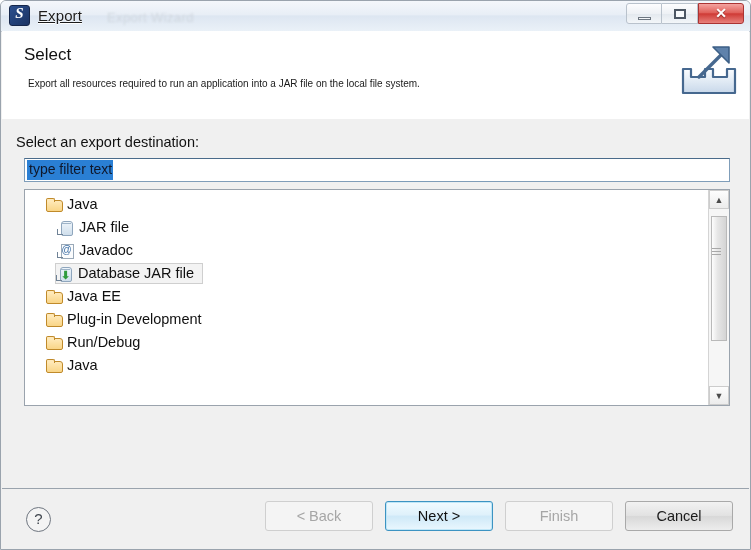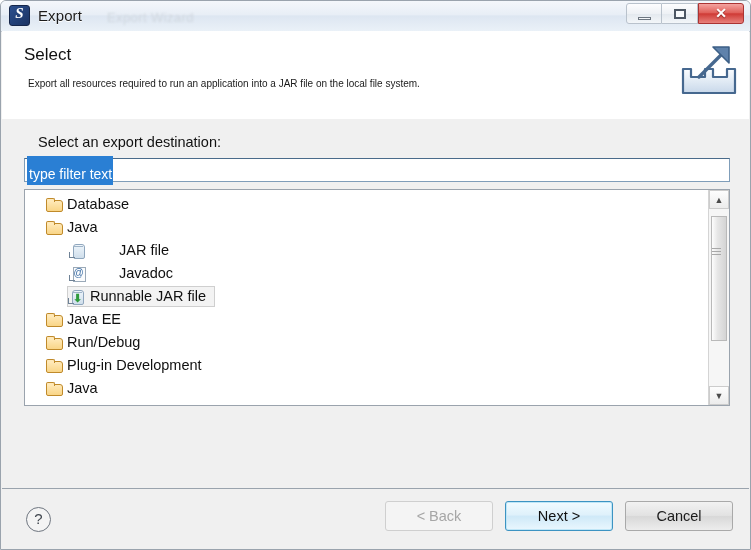--- a/index.html
+++ b/index.html
@@ -33,20 +33,21 @@
     position:relative;flex:none;
   }
   .app-icon .glyph{
     position:absolute;left:0;right:0;top:-1px;
     text-align:center;color:#fff;font-style:italic;
     font-family:"Liberation Serif",serif;font-size:15px;font-weight:bold;
   }
   .title-text{
     font-size:15px;color:#1c1c1c;letter-spacing:0.1px;
     text-shadow:0 1px 0 #ffffff;
+    text-decoration:underline;
   }
   .title-ghost{
     position:absolute;left:106px;top:9px;
     font-size:13px;color:#cfd6de;letter-spacing:0.4px;
     filter:blur(1.2px);
     user-select:none;
   }
   .wincontrols{position:absolute;right:6px;top:2px;display:flex;align-items:flex-start;}
   .wbtn{
     width:36px;height:21px;box-sizing:border-box;
@@ -91,51 +92,51 @@
   }
   .banner-icon{
     position:absolute;right:8px;top:12px;width:64px;height:58px;
   }
   
   .body{
     position:absolute;left:1px;right:1px;top:118px;bottom:60px;
     background:#f0f0f0;
   }
   .field-label{
-    position:absolute;left:36px;top:15px;font-size:14.5px;color:#111;
+    position:absolute;left:14px;top:15px;font-size:14.5px;color:#111;
   }
   .filter-input{
     position:absolute;left:22px;top:39px;width:706px;height:24px;
     box-sizing:border-box;
     background:#ffffff;
     border:1px solid #7f9db9;
     border-top-color:#4a6b8a;
     display:flex;align-items:center;
     padding:0 2px;
   }
   .filter-sel{
-    background:#2a7fd4;color:#ffffff;font-size:14px;
-    padding:10px 1px 2px 2px;line-height:17px;
+    background:#2a7fd4;color:#0f172a;font-size:14px;
+    padding:1px 1px 2px 2px;line-height:17px;
   }
   .tree-box{
     position:absolute;left:22px;top:70px;width:706px;height:217px;
     box-sizing:border-box;
     background:#ffffff;
     border:1px solid #9aa3ad;
     overflow:hidden;
   }
   .tree-list{
     position:absolute;left:0;top:3px;right:22px;
     font-size:14.5px;color:#101010;
   }
   .tree-row{
     height:23px;display:flex;align-items:center;
     padding-left:20px;box-sizing:border-box;
   }
-  .tree-row.indent{padding-left:44px;gap:28px;}
+  .tree-row.indent{padding-left:32px;}
   .tree-row .label{padding:0 4px 1px 0;line-height:19px;}
   .tree-row.selected .sel-wrap{
     background:#f3f3f3;border:1px solid #cfcfcf;
     display:flex;align-items:center;padding:0 4px 0 0;margin-left:-2px;
     height:21px;box-sizing:border-box;
   }
   .ico{width:18px;height:17px;flex:none;position:relative;margin-right:4px;}
   
   .ico.folder:before{
     content:"";position:absolute;left:1px;top:4px;width:15px;height:10px;
@@ -274,24 +275,20 @@
   <div class="body">
     <div class="field-label">Select an export destination:</div>
 
     <div class="filter-input">
       <span class="filter-sel">type filter text</span>
     </div>
 
     <div class="tree-box">
       <div class="tree-list">
 
-        <div class="tree-row">
-          <span class="ico folder"></span>
-          <span class="label">Database</span>
-        </div>
 
         <div class="tree-row">
           <span class="ico folder"></span>
           <span class="label">Java</span>
         </div>
 
         <div class="tree-row indent">
           <span class="ico jar">
               <i class="hook"></i>
             </span>
@@ -305,37 +302,37 @@
             </span>
           <span class="label">Javadoc</span>
         </div>
 
         <div class="tree-row indent selected">
           <span class="sel-wrap">
             <span class="ico jar runjar">
                 <i class="hook"></i>
                 <span class="arrow">⬇</span>
               </span>
-            <span class="label">Runnable JAR file</span>
+            <span class="label">Database JAR file</span>
           </span>
         </div>
 
         <div class="tree-row">
           <span class="ico folder"></span>
           <span class="label">Java EE</span>
         </div>
 
         <div class="tree-row">
           <span class="ico folder"></span>
+          <span class="label">Plug-in Development</span>
+        </div>
+
+        <div class="tree-row">
+          <span class="ico folder"></span>
           <span class="label">Run/Debug</span>
-        </div>
-
-        <div class="tree-row">
-          <span class="ico folder"></span>
-          <span class="label">Plug-in Development</span>
         </div>
 
         <div class="tree-row">
           <span class="ico folder"></span>
           <span class="label">Java</span>
         </div>
 
       </div>
 
       <div class="vscroll">
@@ -349,17 +346,18 @@
         <div class="sb-arrow down">▼</div>
       </div>
     </div>
   </div>
 
   <div class="footer">
     <div class="help-btn">?</div>
     <div class="btn-row">
       <div class="btn disabled">&lt; Back</div>
       <div class="btn default">Next &gt;</div>
+      <div class="btn disabled">Finish</div>
       <div class="btn cancel">Cancel</div>
     </div>
   </div>
 
 </div>
 
 </body></html>

